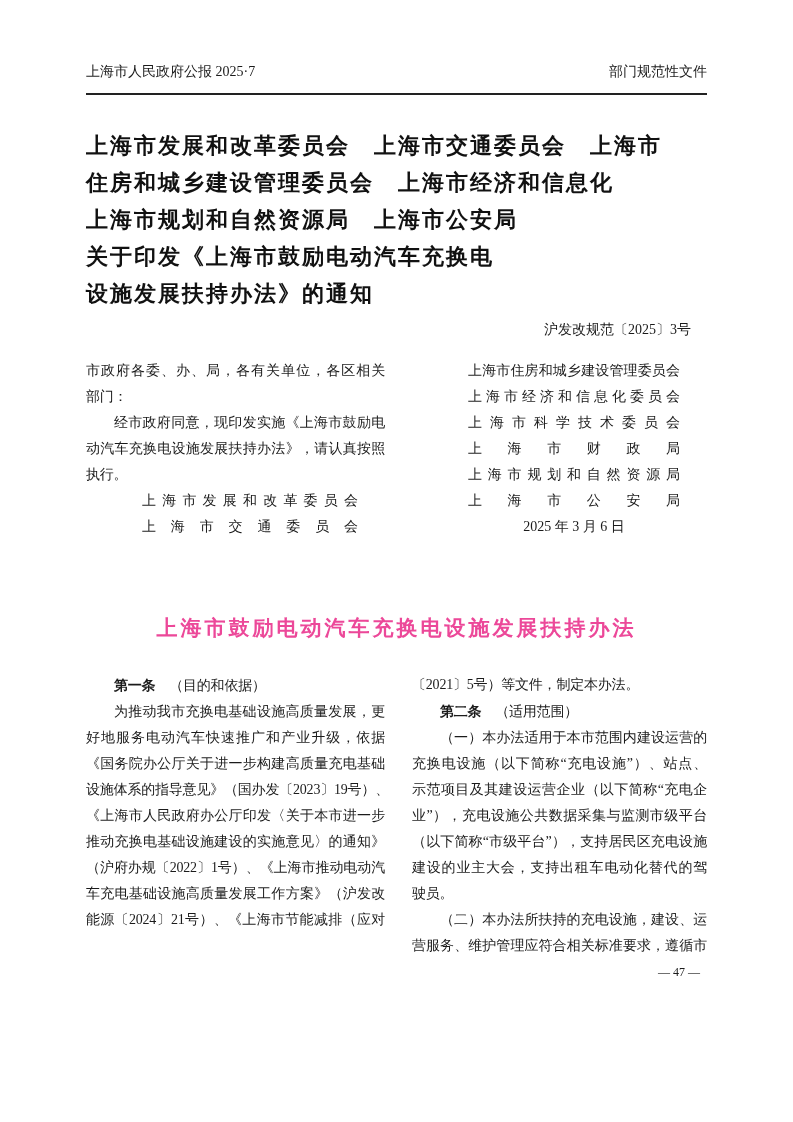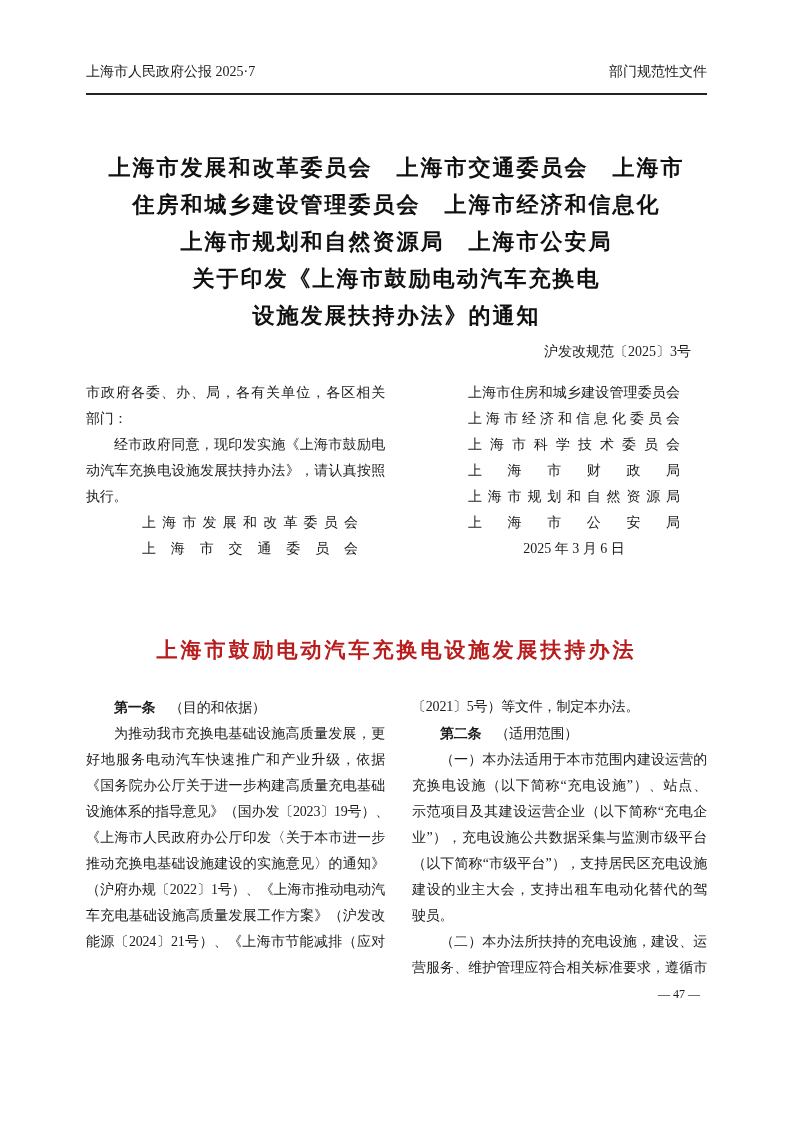--- a/index.html
+++ b/index.html
@@ -10,21 +10,21 @@
   }
   .page{box-sizing:border-box;width:793px;height:834px;padding:62px 86px 12px 86px;}
   
   .masthead{
     display:flex;justify-content:space-between;align-items:flex-end;
     font-size:14px;line-height:20px;padding-bottom:11px;
     border-bottom:2px solid #222;
   }
   
   .doc-title{
-    margin-top:54px;text-align:center;
+    margin-top:32px;text-align:left;
     font-family:"Liberation Sans","DejaVu Sans",sans-serif;
     font-weight:700;font-size:22px;line-height:37px;letter-spacing:2px;
     color:#111;
   }
   .doc-number{
     margin-top:7px;text-align:right;padding-right:16px;
     font-size:14px;line-height:22px;
   }
   
   .columns{display:grid;grid-template-columns:299px 295px;column-gap:27px;}
@@ -46,21 +46,21 @@
   
   .sig-block-left{width:216px;margin:0 27px 0 auto;}
   .sig-block-right{width:212px;margin-left:56px;}
   .sig{text-align:justify;text-align-last:justify;white-space:nowrap;}
   .sig-date{text-align:center;text-align-last:center;}
   
   .reg-title{
     margin:68px 0 0 0;text-align:center;
     font-family:"Liberation Sans","DejaVu Sans",sans-serif;
     font-weight:700;font-size:21px;line-height:40px;letter-spacing:3px;
-    color:#b91c1c;
+    color:#ec4899;
   }
   .page-number{
     text-align:right;padding-right:7px;font-size:12px;line-height:26px;
   }
 </style>
 </head>
 <body>
 
 <div class="page">
 

